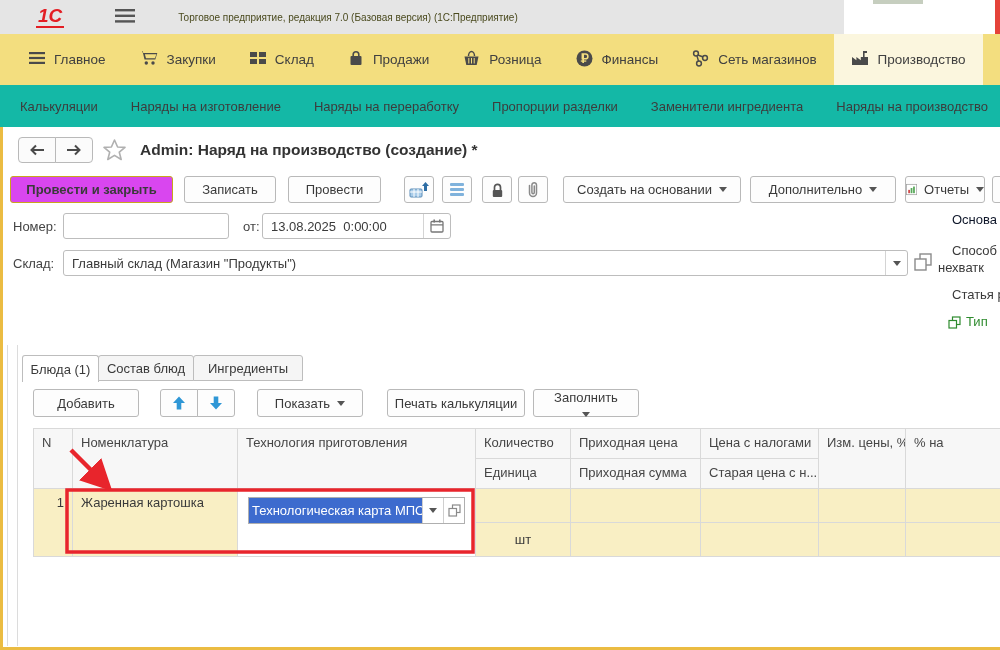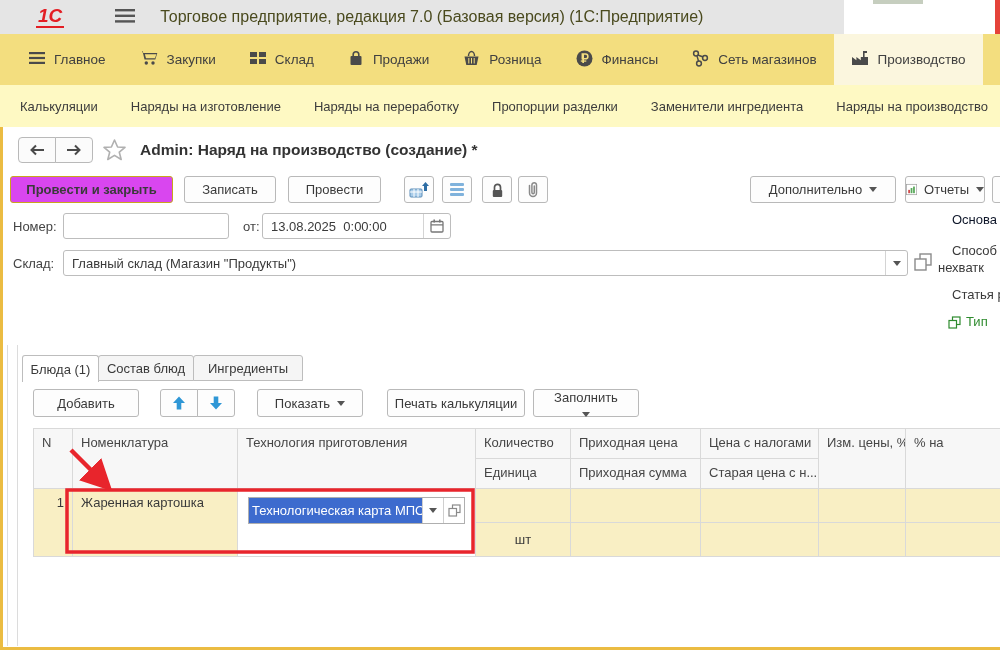--- a/index.html
+++ b/index.html
@@ -7,29 +7,29 @@
   .screen { position:relative; width:1000px; height:650px; background:#fff; overflow:hidden;
             color:#3a3a3a; font-size:13px; }
   .abs { position:absolute; }
 
   
   .titlebar { position:absolute; left:0; top:0; width:844px; height:34px; background:#e5e5e5;
               display:flex; align-items:center;gap:17px; }
   .logo-1c { margin-left:36px; color:#E31E24; font-weight:bold; font-style:italic; font-size:19px;
              line-height:1; border-bottom:2px solid #E31E24; padding:0 2px 1px 2px; }
   .tb-burger { margin-left:34px; }
-  .tb-title { margin-left:8px; color:#4a4a1e; font-size:16px; }
+  .tb-title { margin-left:26px; color:#4a4a1e; font-size:10px; }
 
   .menubar { position:absolute; left:0; top:34px; width:1000px; height:51px; background:#F3DE7F;
              display:flex; align-items:stretch; padding-left:12px; overflow:hidden; }
   .menu-item { display:flex; align-items:center; gap:9px; padding:0 17px; font-size:13.5px;
                color:#404040; white-space:nowrap; cursor:default; }
   .menu-item.active { background:#FBF6DE; }
 
-  .submenu { position:absolute; left:0; top:85px; width:1000px; height:42px; background:#fef9c3;
+  .submenu { position:absolute; left:0; top:85px; width:1000px; height:42px; background:#14b8a6;
              display:flex; align-items:center; gap:33px; padding-left:20px; overflow:hidden;
              white-space:nowrap; color:#3c3c3c; }
 
   
   .edge-left { position:absolute; left:0; top:127px; width:3px; height:521px; background:#EBBC42; }
   .edge-bottom { position:absolute; left:0; top:647px; width:1000px; height:3px; background:#EBBC42; }
   .edge-red { position:absolute; left:995px; top:0; width:5px; height:127px; background:#E5433A; }
   .edge-artifact { position:absolute; left:873px; top:0; width:50px; height:4px; background:#C6CEBF; }
   .gutter { position:absolute; top:345px; width:1px; height:301px; background:#DCDCDC; }
 
@@ -226,20 +226,24 @@
   <div class="btn" style="left:482px; top:176px; width:30px;">
     <svg width="15" height="16" viewBox="0 0 15 16">
         <path d="M4.5,8 V5.3 a3,3 0 0 1 6,0 V8" stroke="#555" stroke-width="1.7" fill="none"></path>
         <rect x="2.8" y="8" width="9.4" height="7" rx="1" fill="#555"></rect>
       </svg>
   </div>
   <div class="btn" style="left:518px; top:176px; width:30px;">
     <svg width="14" height="17" viewBox="0 0 14 17">
         <path d="M3.5,4.5 v7.5 a3.5,3.5 0 0 0 7,0 V4 a2.3,2.3 0 0 0 -4.6,0 v7.5 a1.2,1.2 0 0 0 2.4,0 V5" stroke="#8A8A8A" stroke-width="1.5" fill="none" stroke-linecap="round"></path>
       </svg>
+  </div>
+  <div class="btn" style="left:563px; top:176px; width:178px;">
+    <span>Создать на основании</span>
+    <span class="caret"></span>
   </div>
   <div class="btn" style="left:750px; top:176px; width:146px;">
     <span>Дополнительно</span>
     <span class="caret"></span>
   </div>
   <div class="btn" style="left:905px; top:176px; width:80px;">
     <svg width="15" height="15" viewBox="0 0 15 15">
         <rect x="0.5" y="0.5" width="14" height="14" fill="#fff" stroke="#A0A0A0"></rect>
         <rect x="3" y="8" width="2.4" height="4.5" fill="#D04A4A"></rect>
         <rect x="6.3" y="5.5" width="2.4" height="7" fill="#58A85A"></rect>

